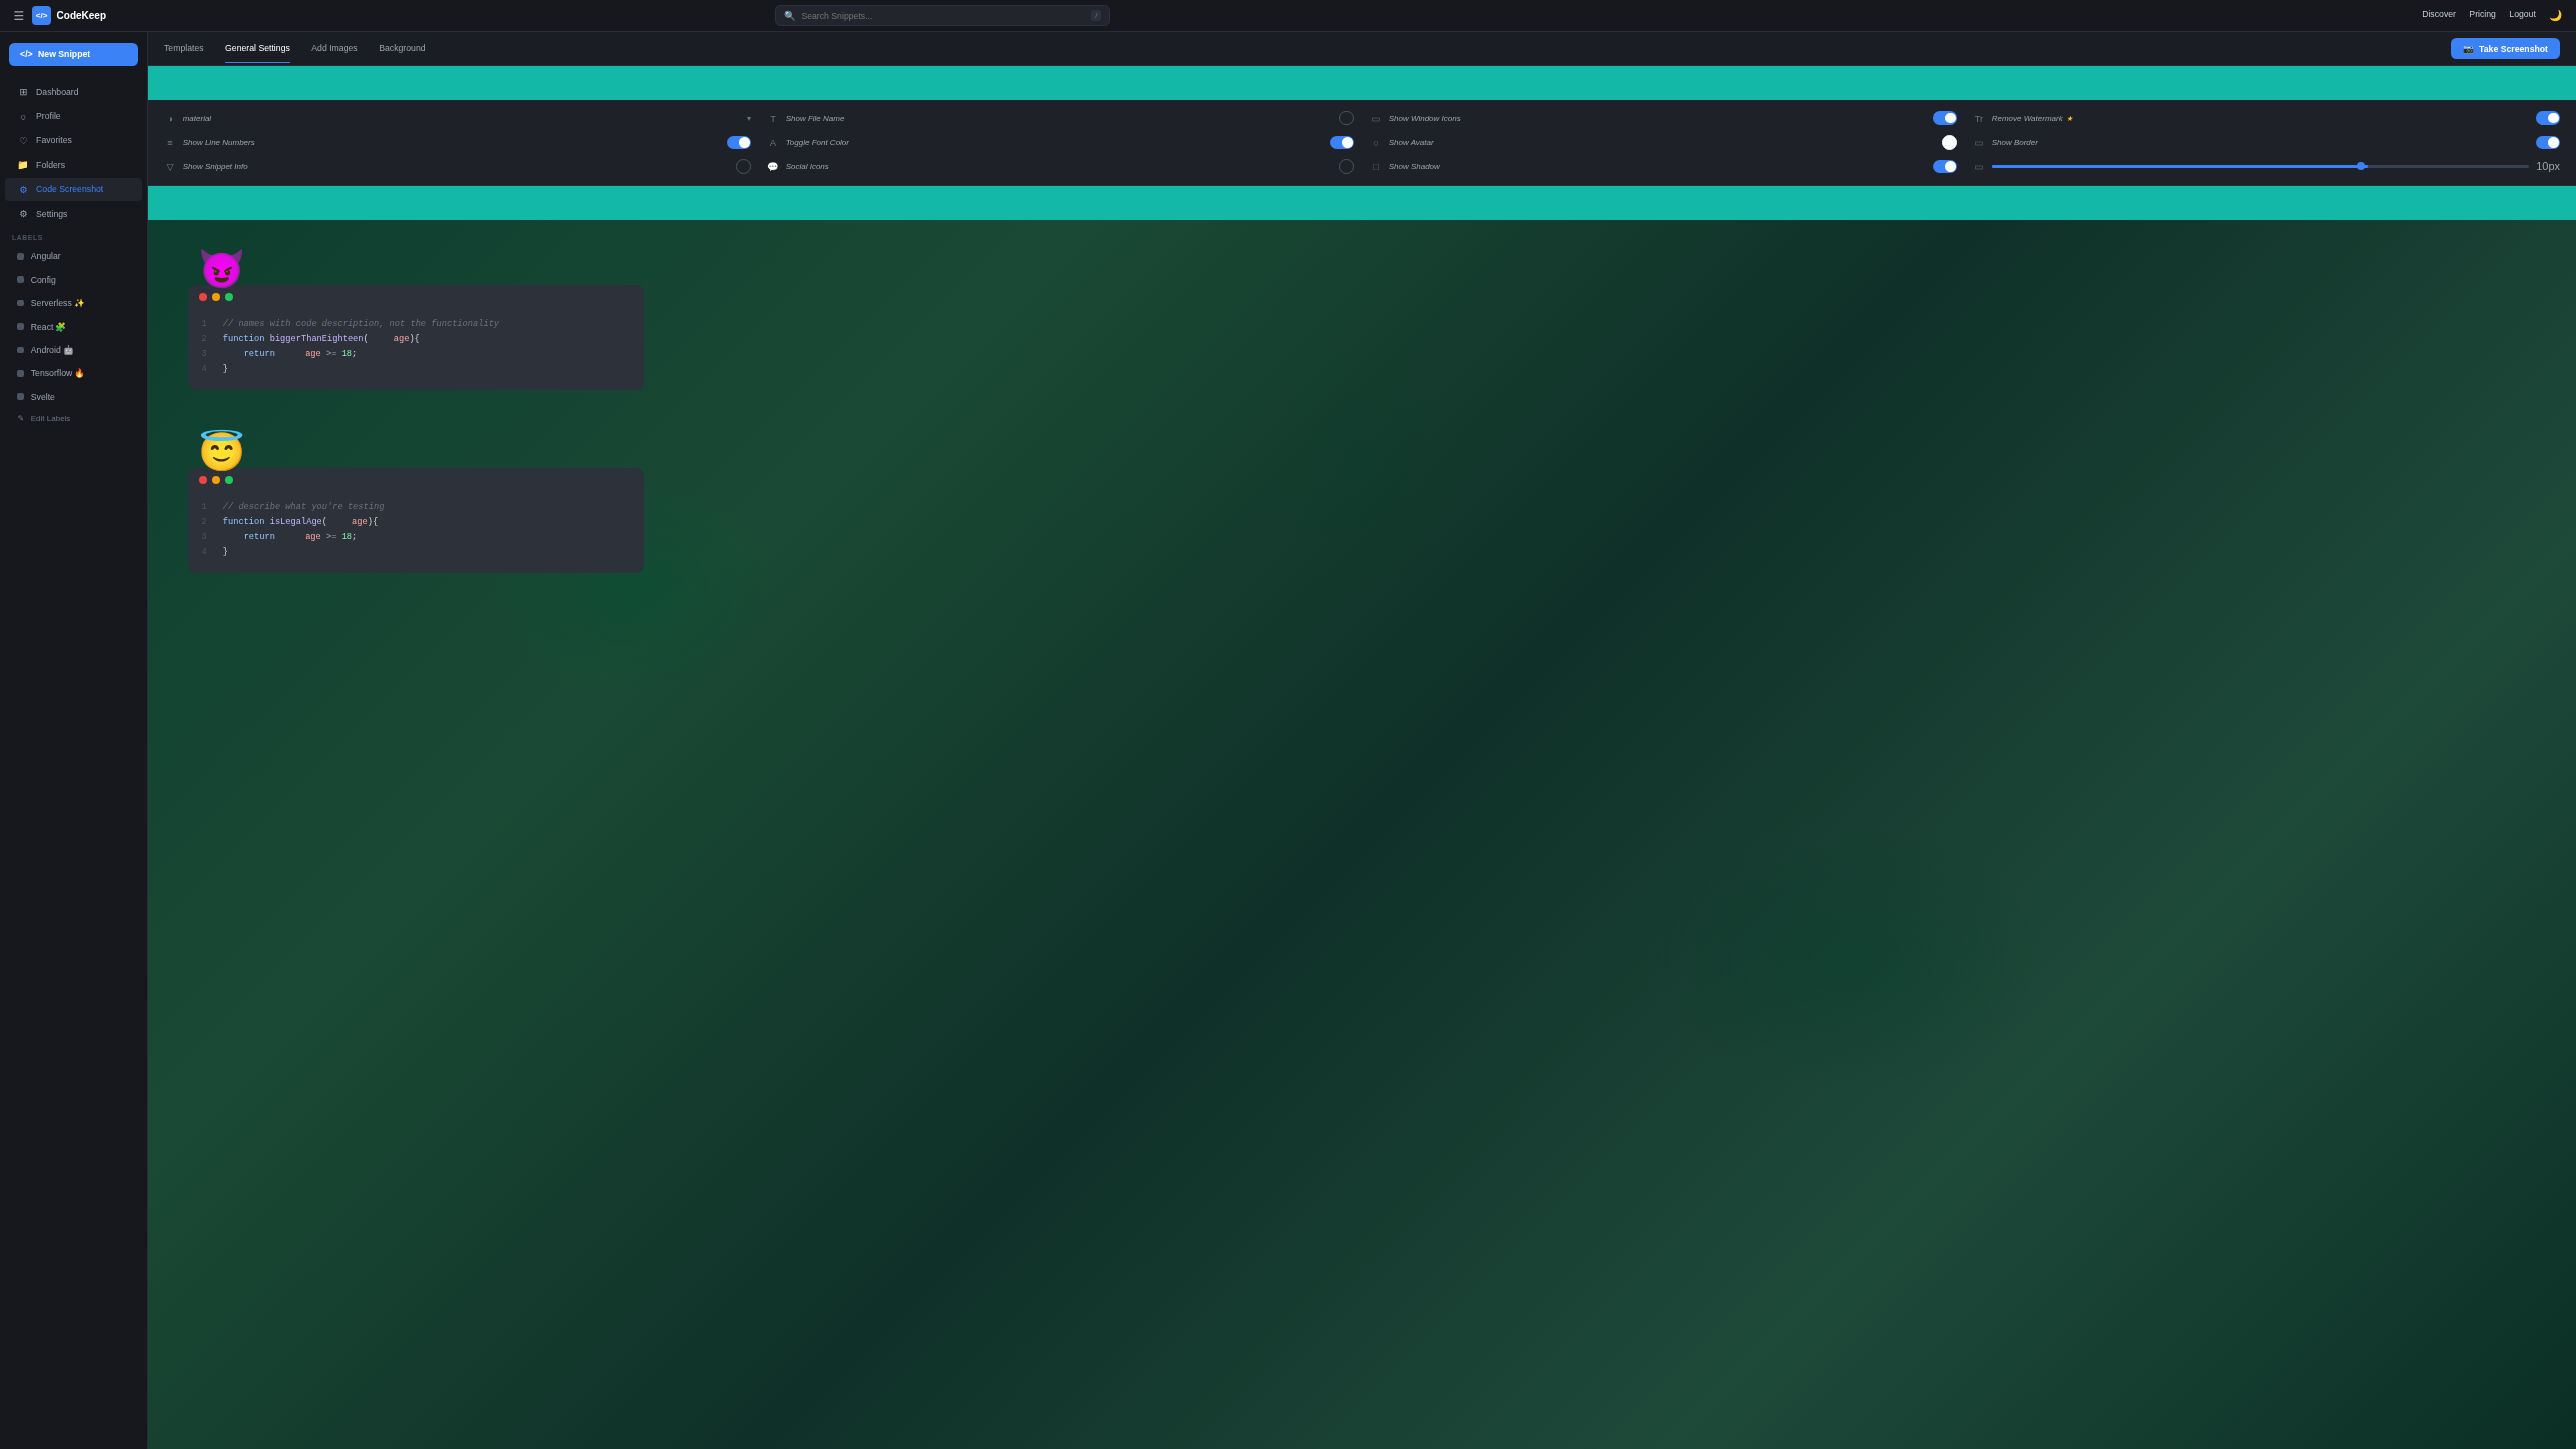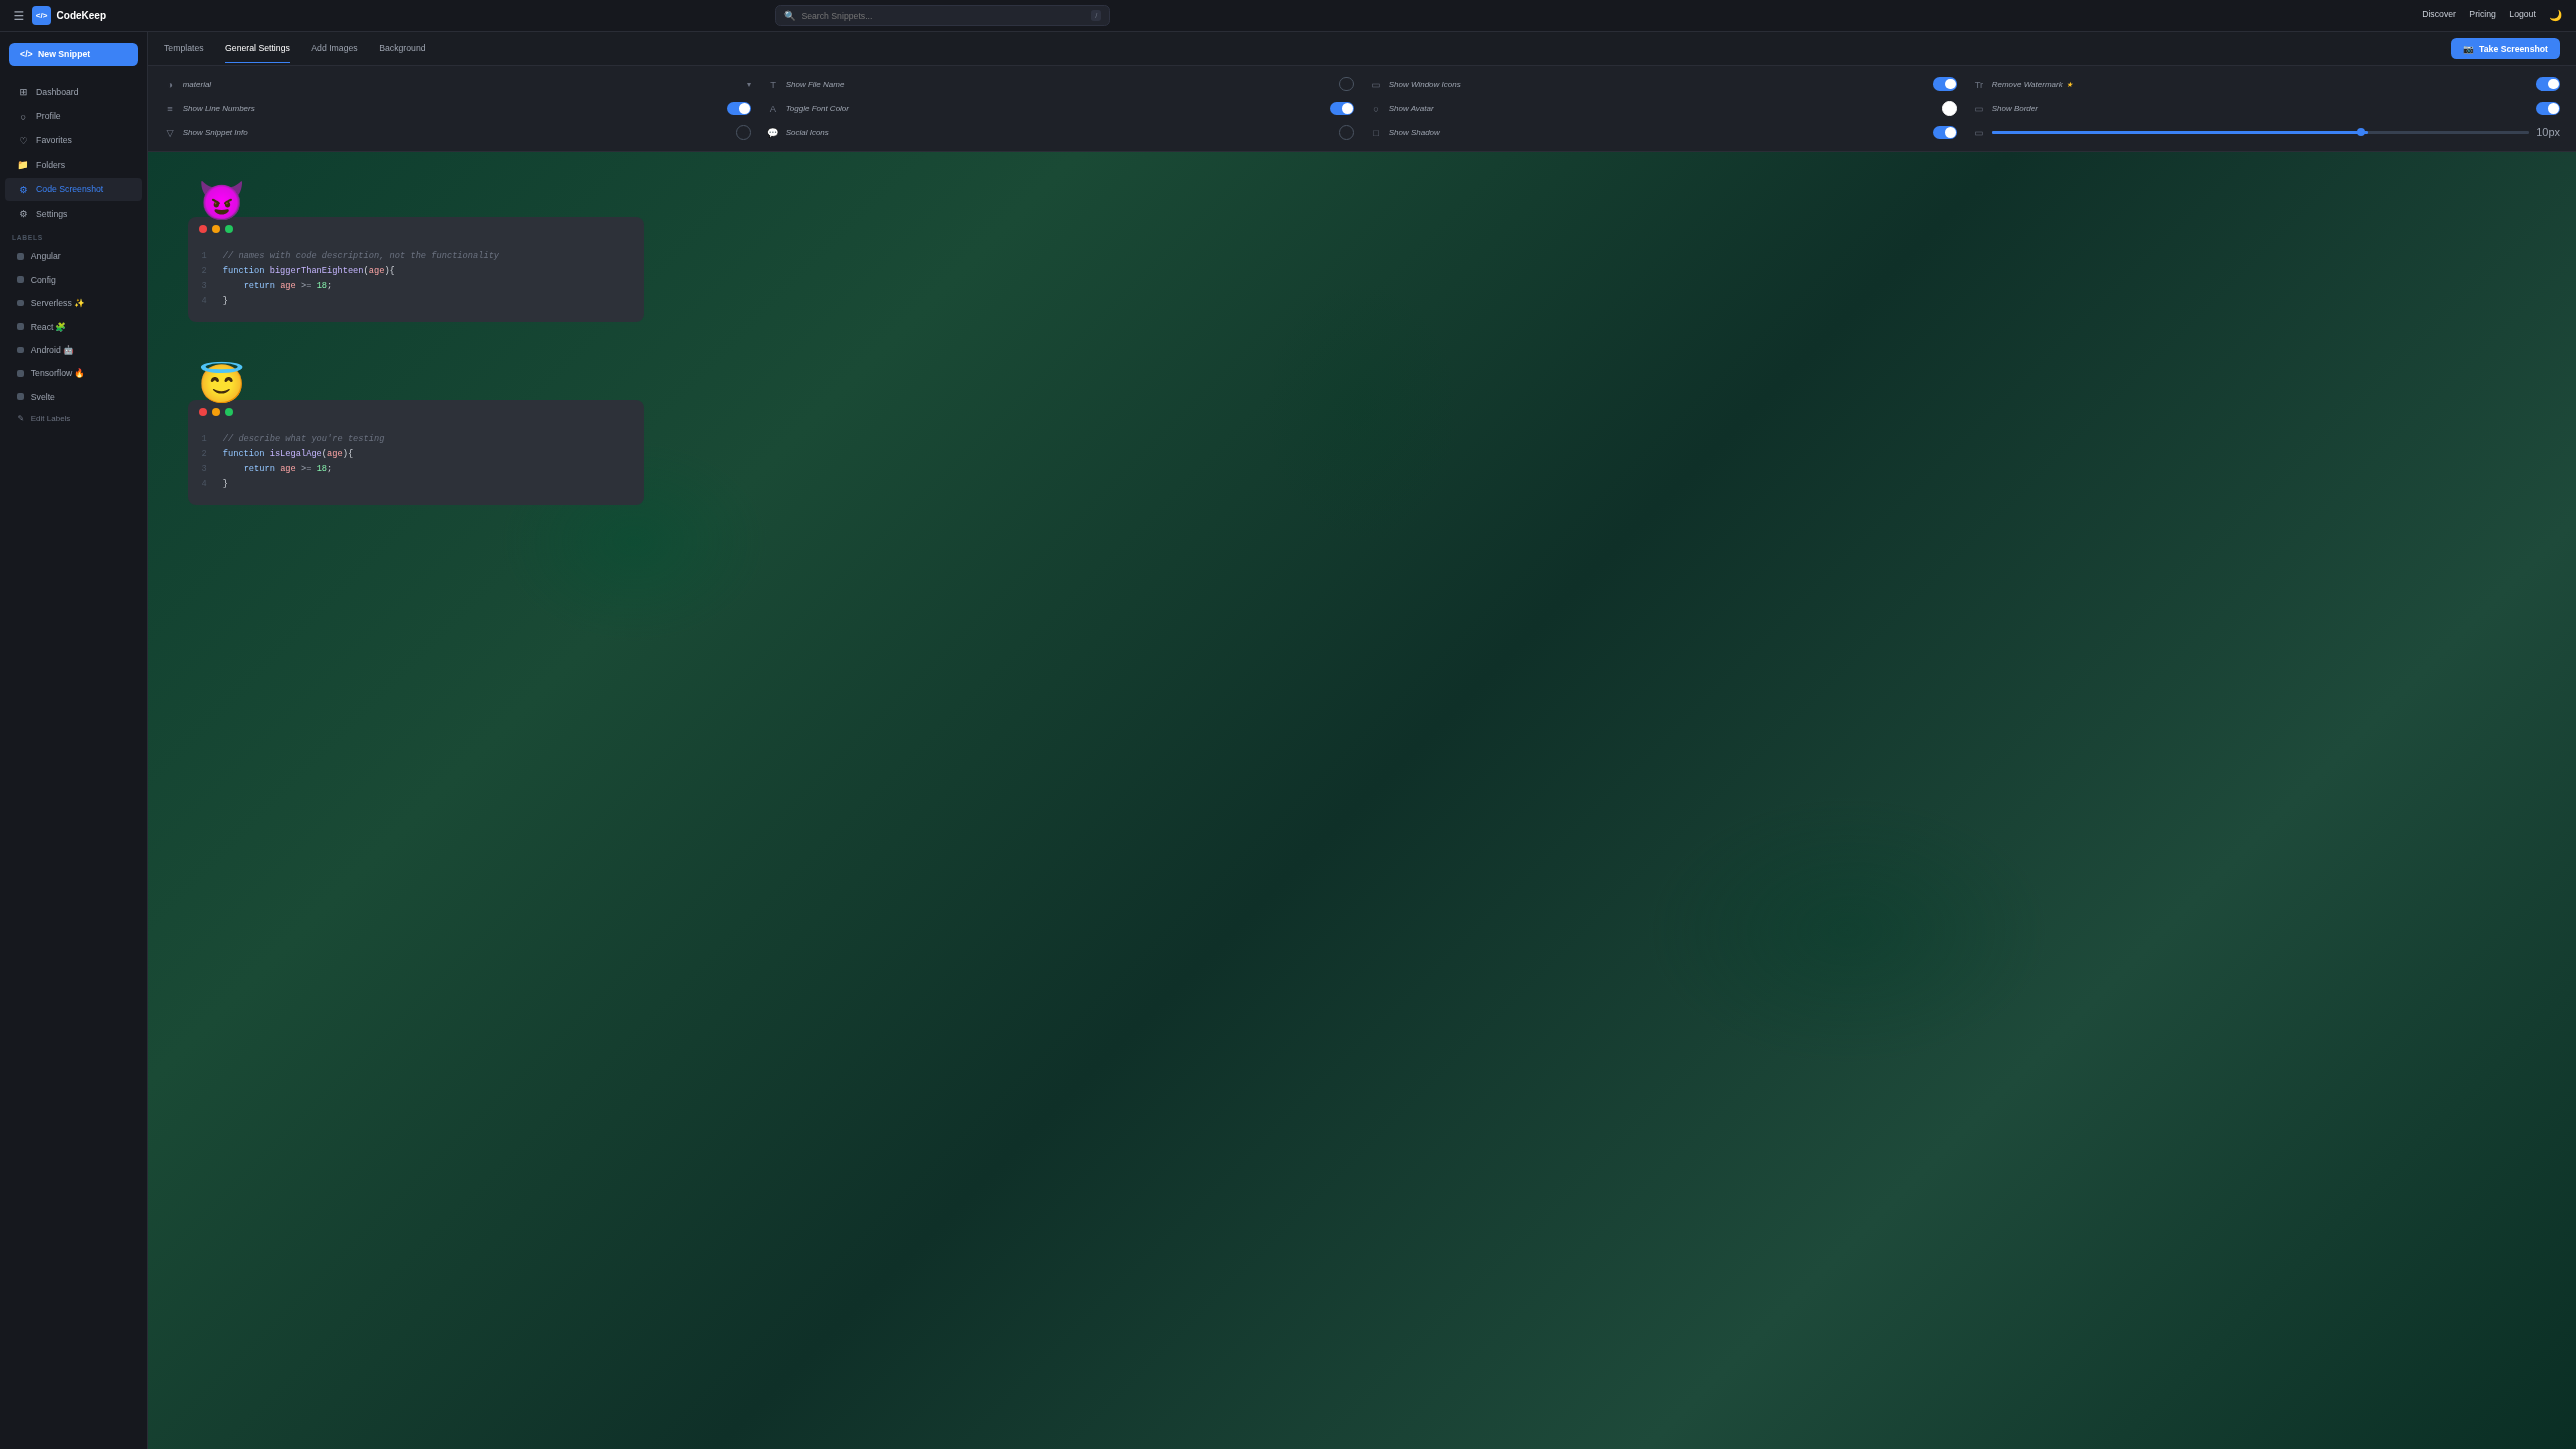--- a/index.html
+++ b/index.html
@@ -170,21 +170,22 @@
       cursor: pointer;
       font-size: 8px;
       margin: 0.7px 5.4px;
     }
     
     .content {
       flex: 1;
       display: flex;
       flex-direction: column;
       overflow: hidden;
-      background: #be185d;
+      background: #14b8a6;
+      gap: 34px;
     }
     
     .toolbar {
       background: #1a1d23;
       border-bottom: 0.7px solid #2a2d36;
       padding: 0 16px;
       display: flex;
       align-items: center;
       gap: 21.5px;
       height: 34px;
@@ -376,21 +377,21 @@
       gap: 10.7px;
     }
     .line-num {
       color: #4b5563;
       min-width: 10.7px;
       user-select: none;
     }
     .code-comment { color: #6b7280; font-style: italic; }
     .code-keyword { color: #93c5fd; }
     .code-fn { color: #c4b5fd; }
-    .code-param { color: #fca5a5; }
+    .code-param { color: #fca5a5; margin-left: 25px; }
     .code-number { color: #86efac; }
     .code-operator { color: #9ca3af; }
     .code-text { color: #d1d5db; }
     
     .preview-area::-webkit-scrollbar { width: 4px; }
     .preview-area::-webkit-scrollbar-track { background: #1a1d23; }
     .preview-area::-webkit-scrollbar-thumb { background: #374151; border-radius: 2px; }
     
     .star-badge {
       font-size: 7.4px;

